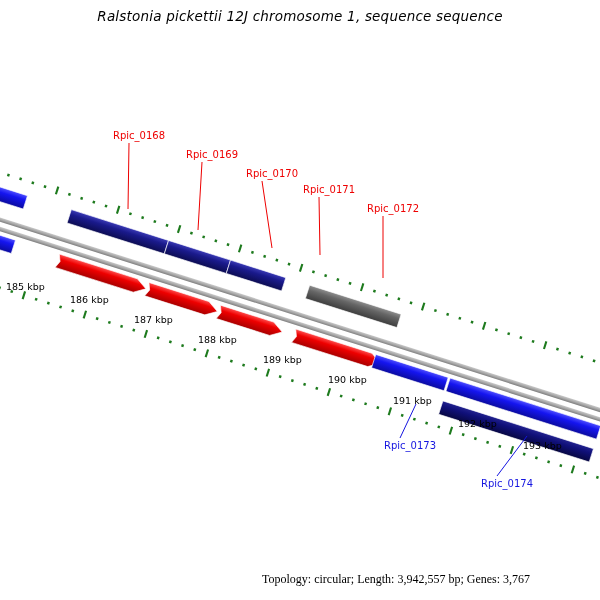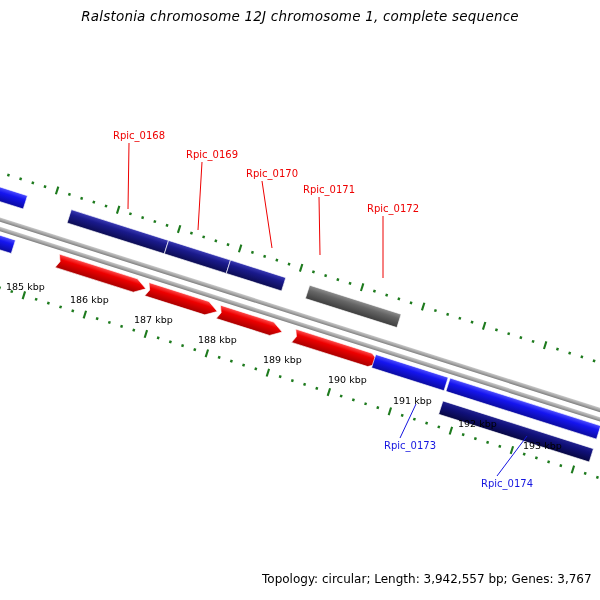--- a/index.html
+++ b/index.html
@@ -11,28 +11,28 @@
   #map-title{
     position:absolute;left:0;top:8px;width:600px;text-align:center;
     font-style:italic;font-size:13.5px;color:#000;letter-spacing:.2px;
   }
   #genome-canvas{position:absolute;left:0;top:0;}
   #footer-bar{
     position:absolute;left:0;top:572px;width:600px;height:20px;
     font-size:12px;color:#000;
   }
   #accession-text{position:absolute;left:18px;top:0;}
-  #topology-text{position:absolute;left:262px;top:0;}
+  #topology-text{position:absolute;left:262px;top:0;font-family:Liberation Serif, serif;}
   .lbl{font-size:10px;}
   .kbp{font-size:9.5px;fill:#000;}
 </style>
 </head>
 <body>
 
-<div id="map-title">Ralstonia chromosome 12J chromosome 1, complete sequence</div>
+<div id="map-title">Ralstonia pickettii 12J chromosome 1, sequence sequence</div>
 
 <svg id="genome-canvas" width="600" height="600">
   <defs>
     <linearGradient id="gRed" x1="0" y1="0" x2="0" y2="1">
       <stop offset="0" stop-color="#ff4d4d"></stop>
         <stop offset="0.35" stop-color="#ee0000"></stop>
       <stop offset="1" stop-color="#a80000"></stop>
     </linearGradient>
     <linearGradient id="gNavy" x1="0" y1="0" x2="0" y2="1">
       <stop offset="0" stop-color="#3a3ab5"></stop>

